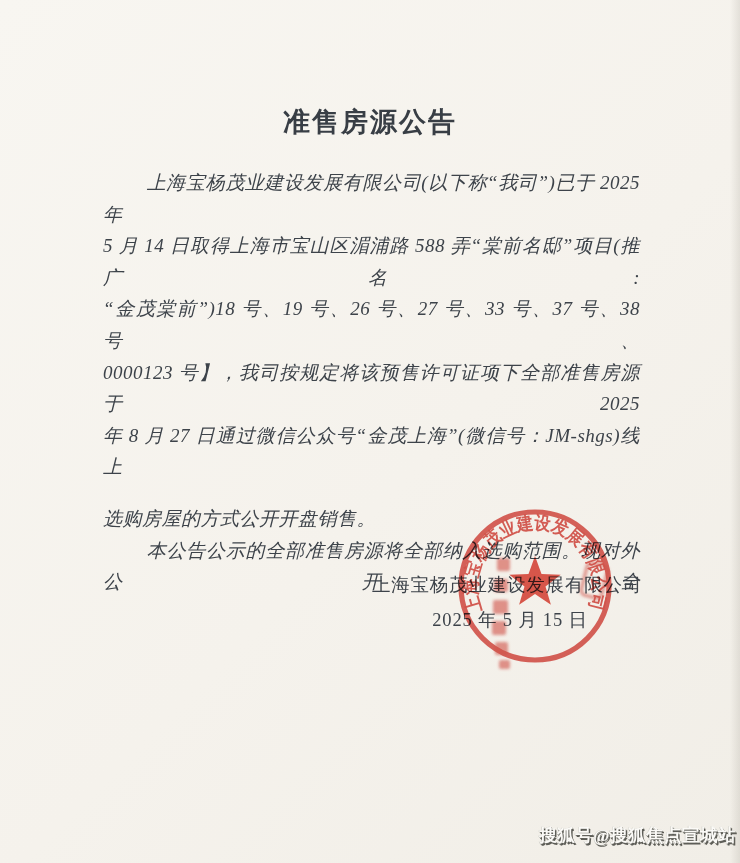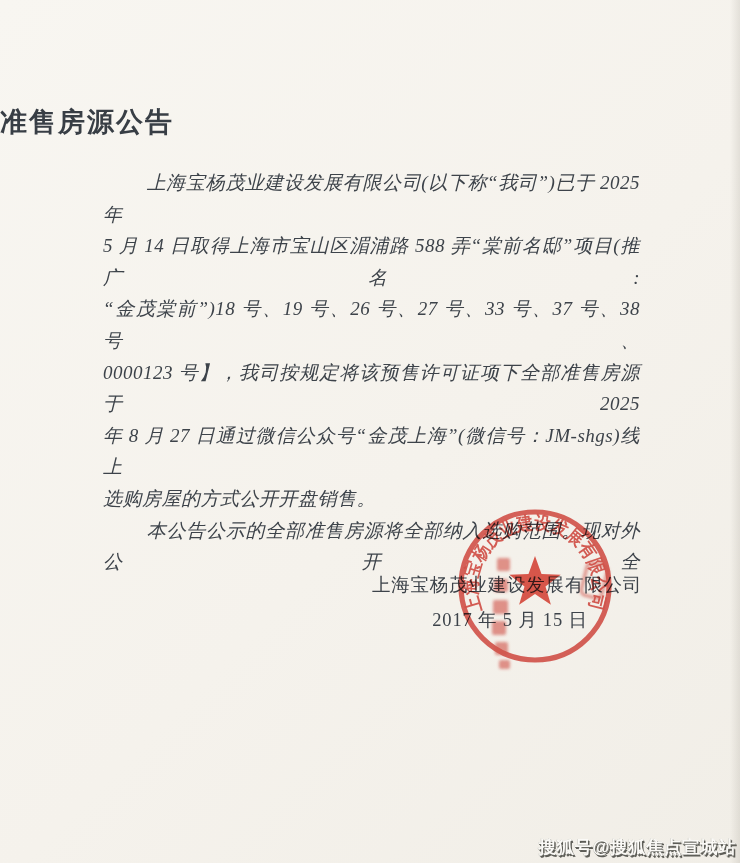--- a/index.html
+++ b/index.html
@@ -20,21 +20,21 @@
     content: "";
     position: absolute; top: 0; right: 0;
     width: 10px; height: 100%;
     background: linear-gradient(to right, rgba(130,124,112,0), rgba(130,124,112,0.16));
     pointer-events: none;
   }
   .title {
     position: absolute;
     top: 86px; left: 0;
     width: 100%;
-    text-align: left;
+    text-align: center;
     font-size: 27px;
     font-weight: 700;
     letter-spacing: 2px;
     color: #383e45;
   }
   .body-text {
     position: absolute;
     top: 167px; left: 103px;
     width: 537px;
     font-size: 19px;
@@ -43,21 +43,21 @@
     color: #3d434a;
   }
   .para { margin: 0; }
   .line {
     text-align: justify;
     text-align-last: justify;
     white-space: normal;
     font-style: italic;
   }
   .line.first { text-indent: 2.3em; }
-  .line.para-last { text-align-last: left; }
+  .line.para-last { text-align-last: left; margin-top: 20px; }
   .signature-company {
     position: absolute;
     top: 572px; left: 507px;
     transform: translateX(-50%);
     white-space: nowrap;
     font-size: 18.5px;
     letter-spacing: 0.8px;
     color: #3d434a;
   }
   .signature-date {
@@ -73,22 +73,22 @@
     position: absolute;
     left: 451px; top: 502px;
     width: 168px; height: 168px;
     mix-blend-mode: multiply;
     opacity: 0.9;
     pointer-events: none;
   }
   .seal svg { overflow: visible; }
   .watermark {
     position: absolute;
-    right: 4px; bottom: 4px;
-    font-family: Liberation Sans, sans-serif;
+    right: 4px; bottom: 16px;
+    font-family: Liberation Serif, serif;
     font-size: 17.5px;
     font-weight: 700;
     letter-spacing: 0.5px;
     color: #fbfaf7;
     text-shadow:
       1.5px 1.5px 0 #5d5d57,
       0.5px 0.5px 0 #7d7d76,
       -0.5px -0.5px 0 #c9c9c2;
     white-space: nowrap;
   }
@@ -108,21 +108,21 @@
         <div class="line">0000123 号】，我司按规定将该预售许可证项下全部准售房源于 2025</div>
         <div class="line">年 8 月 27 日通过微信公众号“金茂上海”(微信号：JM-shgs)线上</div>
         <div class="line para-last">选购房屋的方式公开开盘销售。</div>
       </div>
       <div class="para">
         <div class="line first">本公告公示的全部准售房源将全部纳入选购范围。现对外公开全</div>
       </div>
     </div>
 
   <div class="signature-company">上海宝杨茂业建设发展有限公司</div>
-  <div class="signature-date">2017 年 5 月 15 日</div>
+  <div class="signature-date">2025 年 5 月 15 日</div>
 
   <div class="seal">
     <svg width="168" height="168" viewBox="0 0 168 168" xmlns="http://www.w3.org/2000/svg">
       <defs>
         <filter id="sealBlur" x="-40%" y="-40%" width="180%" height="180%">
           <feGaussianBlur stdDeviation="1.4"></feGaussianBlur>
         </filter>
         <path id="sealArc" d="M 31.0 108.5 A 58 58 0 1 1 137.0 108.5" fill="none"></path>
       </defs>
 

